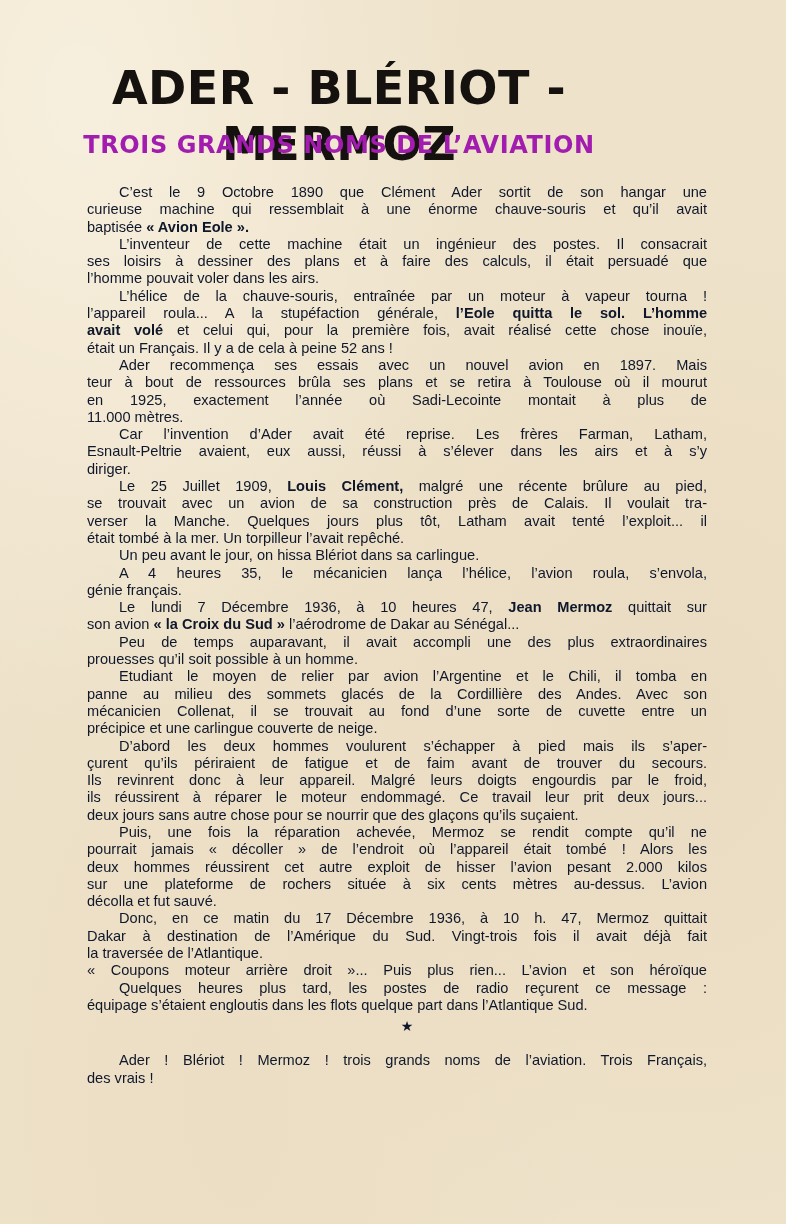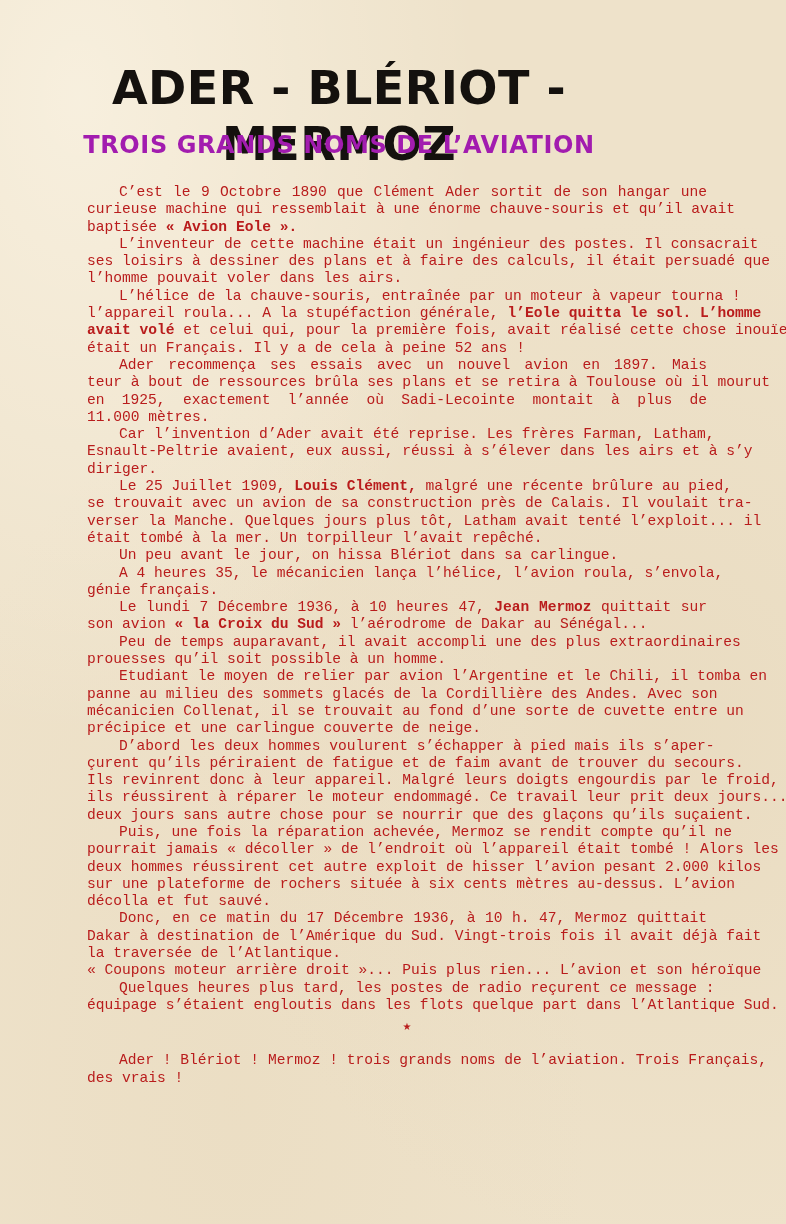--- a/index.html
+++ b/index.html
@@ -27,23 +27,23 @@
   .subtitle {
     position: absolute; left: 0; right: 0; top: 129px;
     text-align: center;
     font-family: "DejaVu Sans", sans-serif;
     font-weight: bold; font-size: 24px; letter-spacing: 0.6px;
     line-height: 32px; margin: 0;
     color: #a21caf;
   }
   .body {
     position: absolute; left: 87px; top: 184px; width: 620px;
-    font-family: Liberation Mono, monospace;
+    font-family: Liberation Sans, sans-serif;
     font-size: 14.6px; line-height: 17.3px;
-    color: #b91c1c;
+    color: #0f172a;
   }
   .para { margin: 0; }
   .line { display: block; white-space: nowrap; text-align: justify; text-align-last: justify; }
   .line.last { text-align-last: left; }
   .line.indent { padding-left: 32px; }
   .b { font-weight: bold; }
   .star {
     display: block; text-align: center; font-size: 14px; line-height: 20px;
     margin: 2px 0 4px 0; padding-left: 20px;
   }

